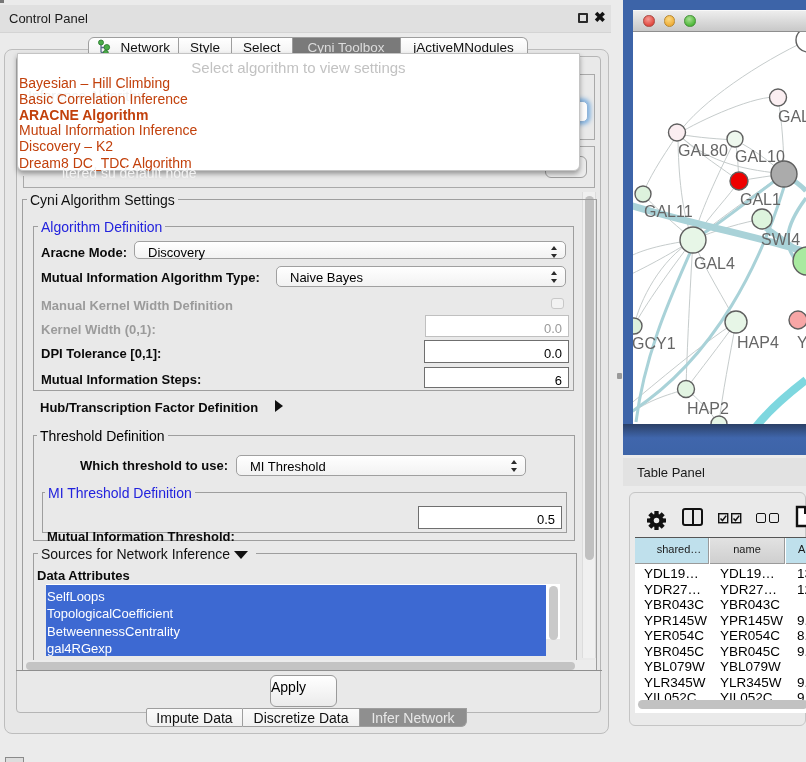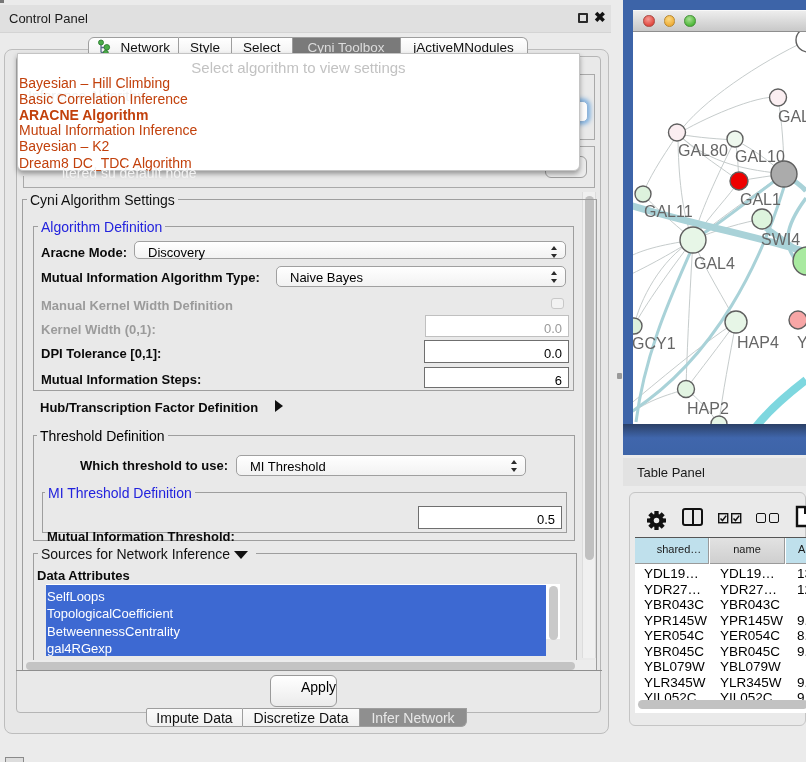--- a/index.html
+++ b/index.html
@@ -30,21 +30,21 @@
 .ar .u{position:absolute;left:0;top:0;width:0;height:0;border-left:3px solid transparent;border-right:3px solid transparent;border-bottom:4px solid #2a2a2a}
 .ar .d{position:absolute;left:0;bottom:0;width:0;height:0;border-left:3px solid transparent;border-right:3px solid transparent;border-top:4px solid #2a2a2a}
 .tfield{position:absolute;background:#fff;border:1px solid #6f6f6f;font-size:13px;color:#000;text-align:right;padding:5px 6px 0 0}
 .tfield.dis{border:1px solid #c0c0c0;color:#9a9a9a}
 #sbtrack{left:582px;top:192px;width:14px;height:466px;background:#f0f0f0;border-left:1px solid #dcdcdc;border-right:1px solid #dcdcdc}
 #sbthumb{left:584.5px;top:196px;width:9px;height:364px;background:#c0c0c0;border-radius:4.5px}
 #datalist{left:46px;top:584px;width:514px;height:55px;background:#fff}
 #bluelist{position:absolute;left:0;top:1px;width:500px;height:71px;background:#3d69d2;padding-top:3px}
 #bluelist div{font-size:13px;color:#fff;padding-left:1px;line-height:17.4px}
 #listthumb{position:absolute;left:503px;top:2px;width:9px;height:54px;background:#c9c9c9;border-radius:4.5px}
-#apply{left:270px;top:675px;width:67px;height:32px;background:linear-gradient(#ffffff,#ebebeb);border:1px solid #9a9a9a;border-radius:6px;text-align:right;font-size:14px;padding-top:3px}
+#apply{left:270px;top:675px;width:67px;height:32px;background:linear-gradient(#ffffff,#ebebeb);border:1px solid #9a9a9a;border-radius:6px;text-align:left;font-size:14px;padding-top:3px}
 .btabbar{left:146px;top:708px;height:19px;display:flex;z-index:5}
 .btab{background:linear-gradient(#fbfbfb,#f0f0f0);border:1px solid #9e9e9e;border-left:none;font-size:14px;color:#111;padding-top:1px;height:19px;text-align:center}
 .btab.first{border-left:1px solid #9e9e9e;border-bottom-left-radius:6px;border-top-left-radius:2px}
 .btab.last{border-bottom-right-radius:6px}
 .btab.sel{background:#8f8f8f;color:#e8e8e8}
 #miniicon{left:5px;top:757px;width:19px;height:12px;border:1px solid #8a8a8a;background:#ddd}
 #netframe{left:623px;top:0;width:183px;height:455px;background:#3d64a8}
 #mactitle{position:absolute;left:10px;top:10px;width:173px;height:22px;background:linear-gradient(#ededed,#c8c8c8);border-top:1px solid #f8f8f8;border-bottom:1px solid #8f8f8f}
 .tl{position:absolute;top:15px;width:11.5px;height:11.5px;border-radius:50%}
 #canvas{position:absolute;left:10px;top:32px;width:173px;height:392px;background:#fff;overflow:hidden}
@@ -84,21 +84,21 @@
 <div class="frag" style="left:575px;top:146px;width:20px;height:42px;border:1px solid #a9a9a9;border-left:none"></div>
 <div class="frag" style="left:545px;top:156px;width:42px;height:22px;background:#ececec;border:1px solid #9f9f9f;border-radius:6px"></div>
 <div class="frag" style="left:23px;top:176px;width:572px;height:12px;border:1px solid #a9a9a9;border-top:none"></div>
 <div class="abs" id="dropdown">
  <div class="hdr">Select algorithm to view settings</div>
  <div class="it" style="top:34px;color:#f0f0f0;left:10px">Inference Algorithm</div>
  <div class="it" style="top:21px">Bayesian – Hill Climbing</div>
  <div class="it" style="top:37px">Basic Correlation Inference</div>
  <div class="it" style="top:52.5px;font-weight:bold">ARACNE Algorithm</div>
  <div class="it" style="top:68px">Mutual Information Inference</div>
- <div class="it" style="top:84px">Bayesian – K2</div>
+ <div class="it" style="top:84px">Discovery – K2</div>
  <div class="it" style="top:100.5px">Dream8 DC_TDC Algorithm</div>
  <div class="it" style="top:111px;color:#f2f2f2;left:44px">ltered su default node</div>
 </div>
 <div class="abs" id="sbtrack"></div>
     <div class="abs" id="sbthumb"></div>
 <div class="group" style="left:22px;top:199px;width:575px;height:472px;border-bottom:1px solid #8f8f8f"></div>
 <div class="gtitle" style="left:27px;top:192px;color:#111">Cyni Algorithm Settings</div>
 <div class="group" style="left:33px;top:226px;width:541px;height:165px"></div>
 <div class="gtitle" style="left:38px;top:219px;color:#2222dd">Algorithm Definition</div>
 <label class="b" style="left:41px;top:245px">Aracne Mode:</label>

